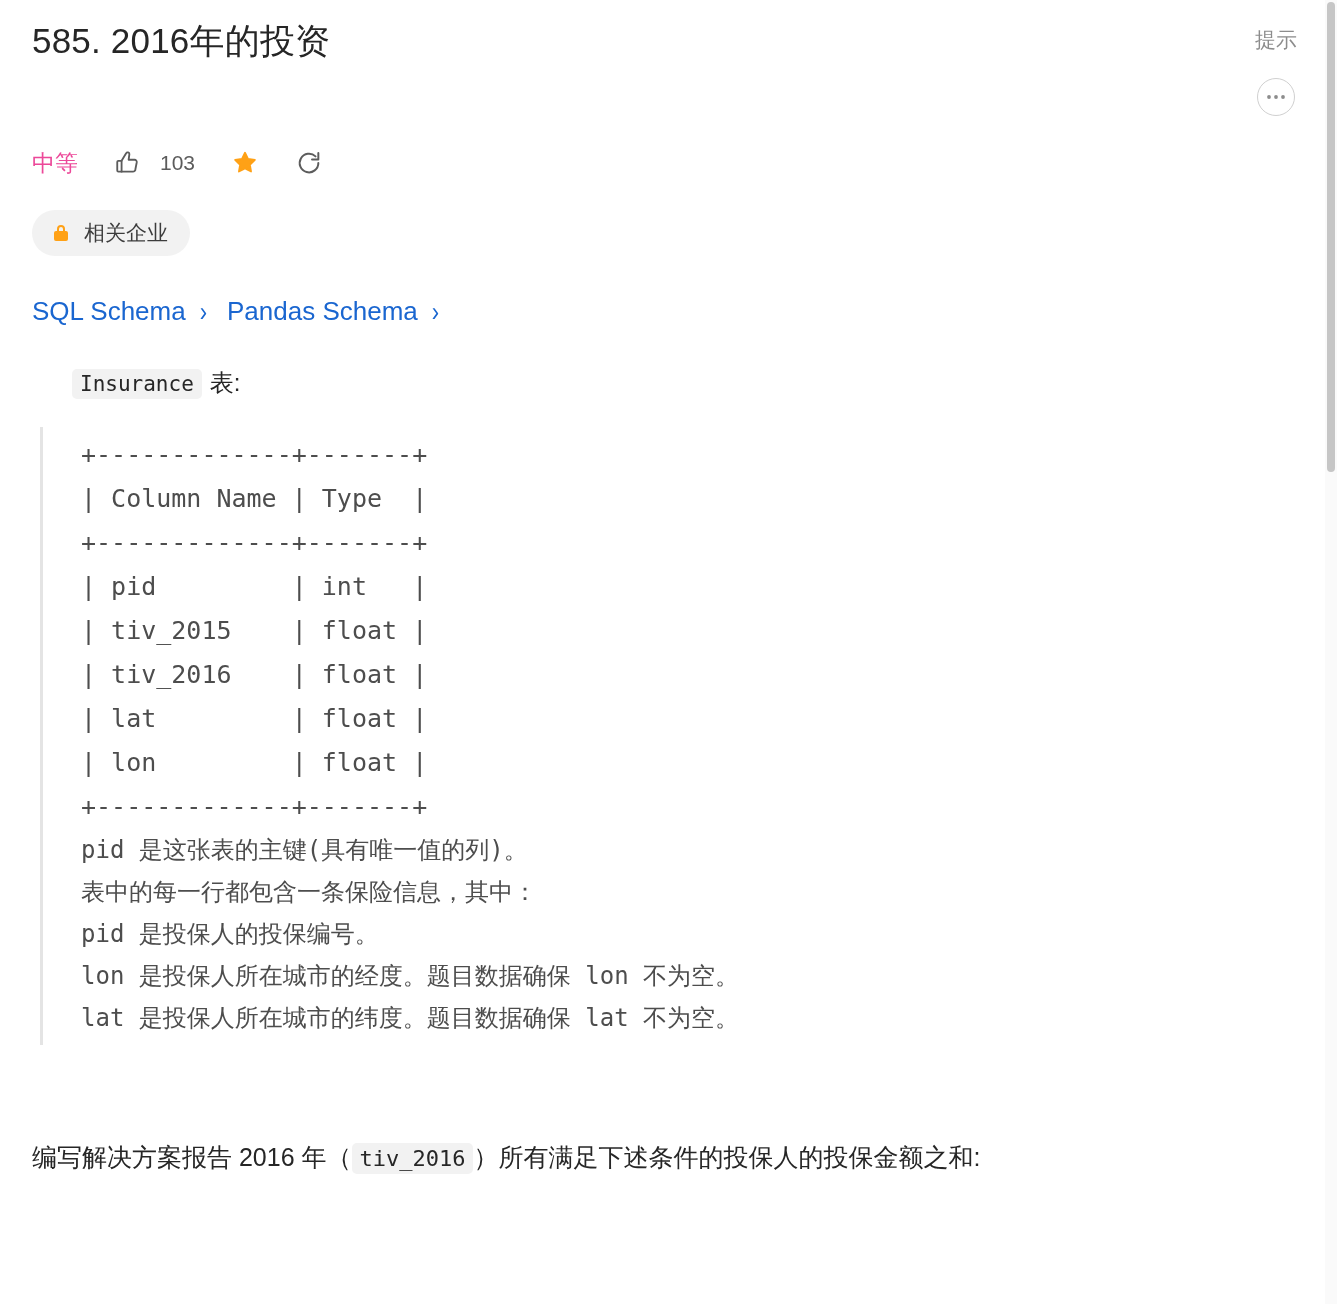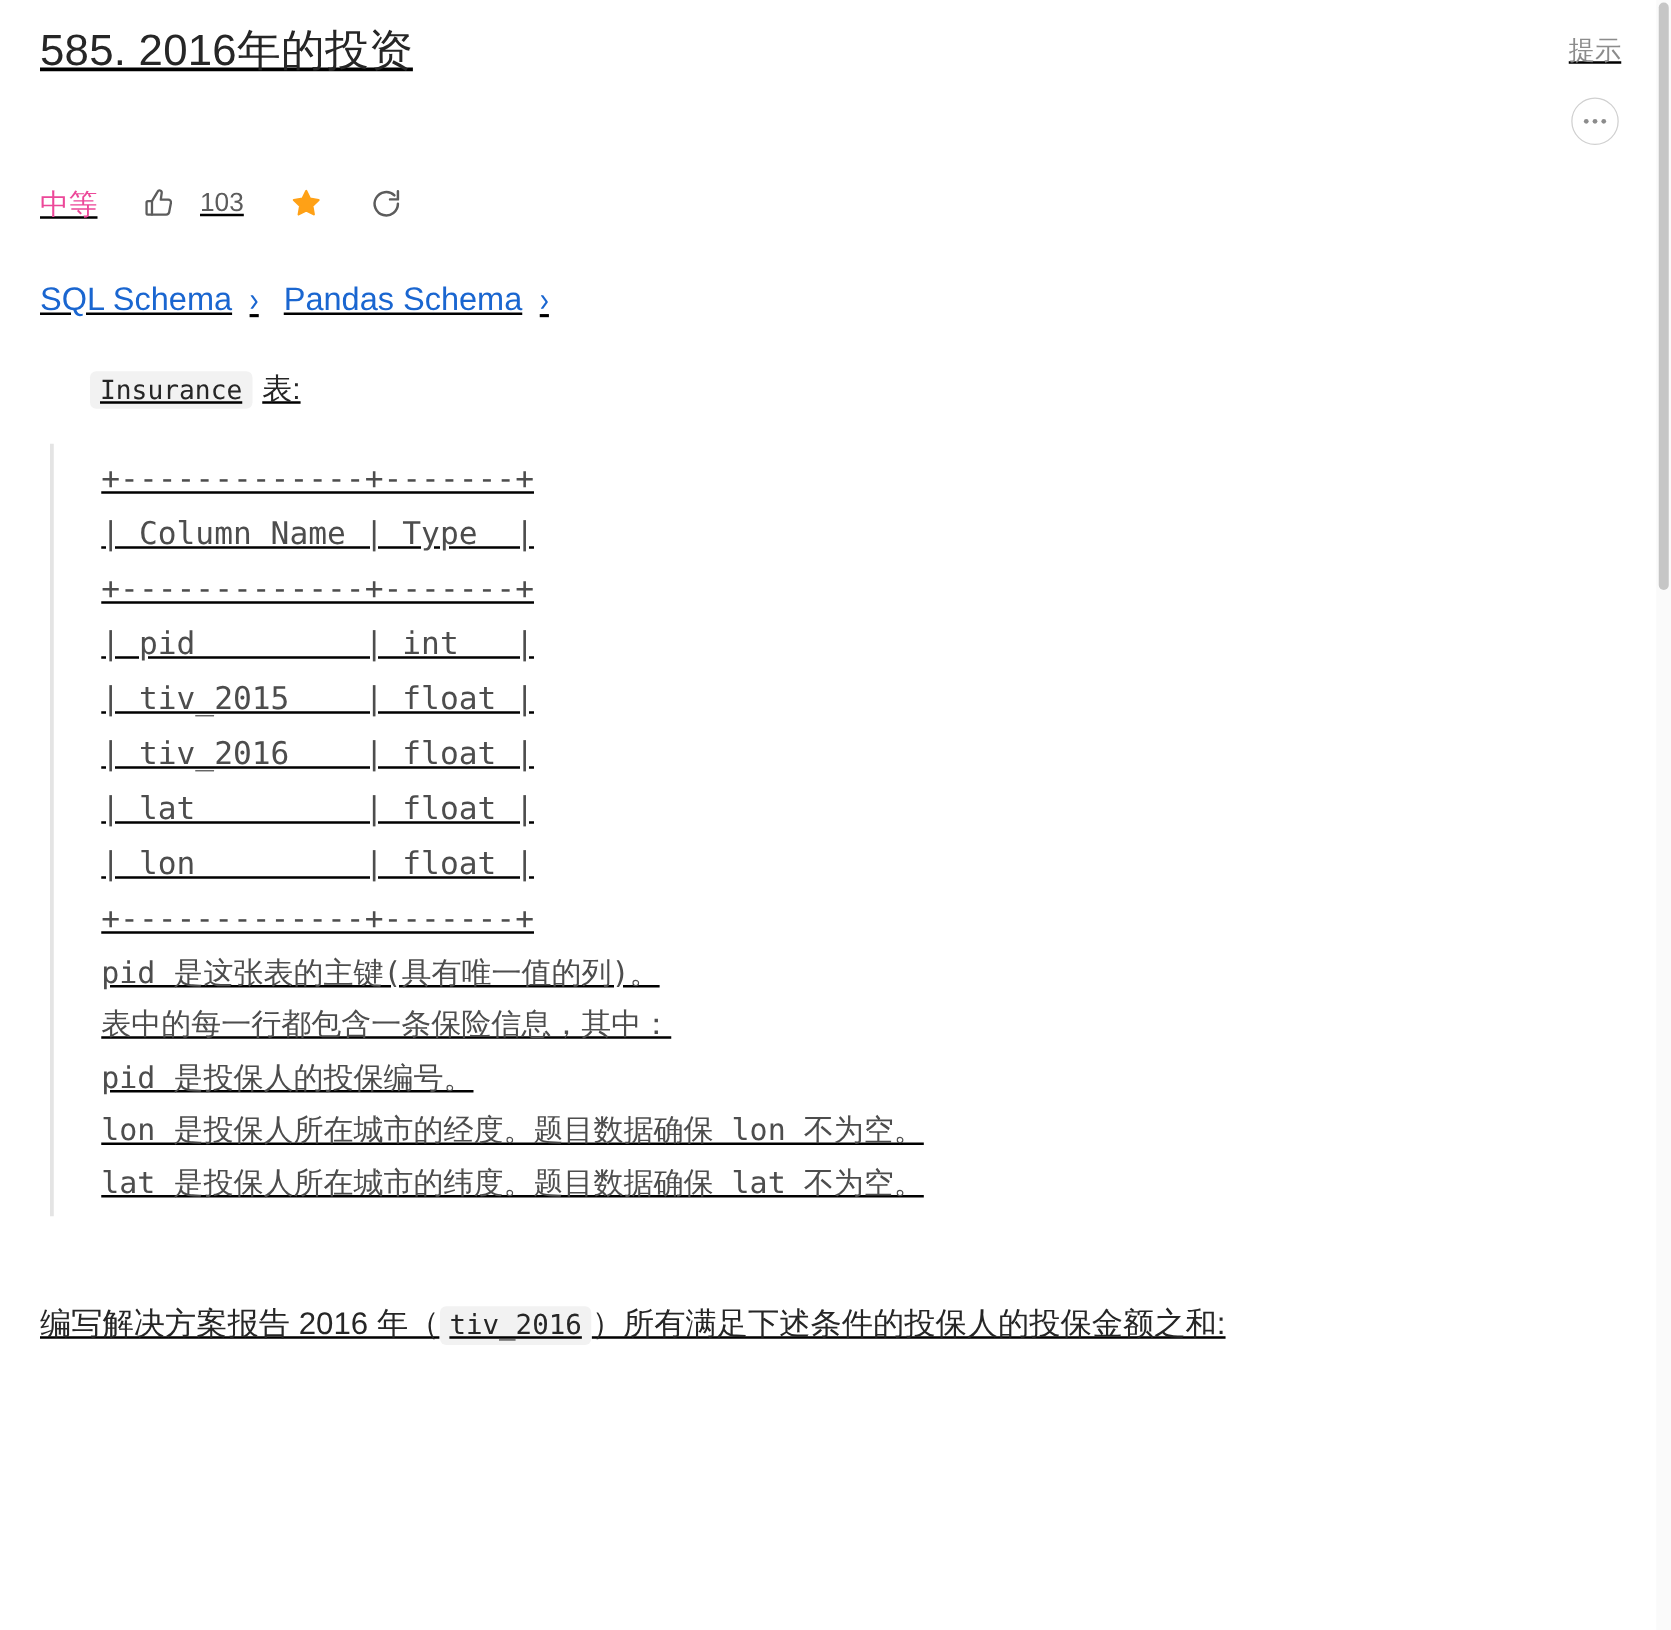--- a/index.html
+++ b/index.html
@@ -13,21 +13,20 @@
     width: 1337px;
     height: 1304px;
     position: relative;
     overflow: hidden;
   }
   .page {
     position: relative;
     width: 1337px;
     height: 1304px;
     padding: 0;
-    text-decoration: underline;
   }
   .content {
     padding: 14px 40px 0 32px;
   }
 
   
   .title-row {
     display: flex;
     align-items: flex-start;
     justify-content: space-between;
@@ -174,23 +173,23 @@
     color: #4d4d4d;
   }
   .mono {
     font-family: "DejaVu Sans Mono", monospace;
     font-size: 24px;
     color: #4d4d4d;
   }
 
   
   .footer-para {
-    margin-top: 60px;
+    margin-top: 96px;
     font-size: 25px;
-    line-height: 52px;
+    line-height: 32px;
     color: #262626;
   }
   .footer-para code.inline {
     font-size: 22px;
   }
 
   
   .scrollbar-track {
     position: absolute;
     top: 0;
@@ -249,20 +248,29 @@
       </span>
 
       <span class="icon-refresh">
         <svg width="28" height="28" viewBox="0 0 24 24" fill="none" stroke="#5c5c5c" stroke-width="1.7" stroke-linecap="round" stroke-linejoin="round">
           <path d="M20 12a8 8 0 1 1-2.4-5.7"></path>
           <path d="M20 3.5V9h-5.4"></path>
         </svg>
       </span>
     </div>
 
+    <div class="company-tag">
+      <span class="lock-icon">
+        <svg width="18" height="20" viewBox="0 0 18 20" fill="#ffa116">
+          <rect x="2" y="8" width="14" height="10" rx="2"></rect>
+          <path d="M5 8V6a4 4 0 0 1 8 0v2h-2V6a2 2 0 0 0-4 0v2z"></path>
+        </svg>
+      </span>
+      <span>相关企业</span>
+    </div>
 
     <div class="schema-row">
       <a class="schema-link" href="#">
         <span>SQL Schema</span>
         <span class="chev">›</span>
       </a>
       <a class="schema-link" href="#">
         <span>Pandas Schema</span>
         <span class="chev">›</span>
       </a>

